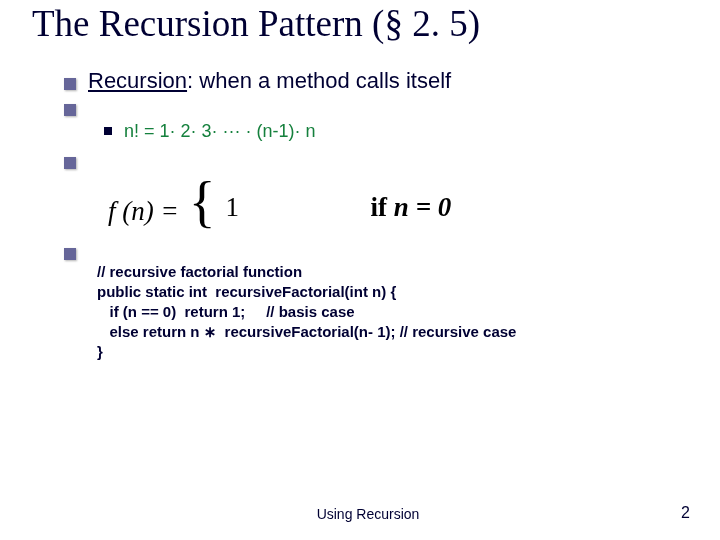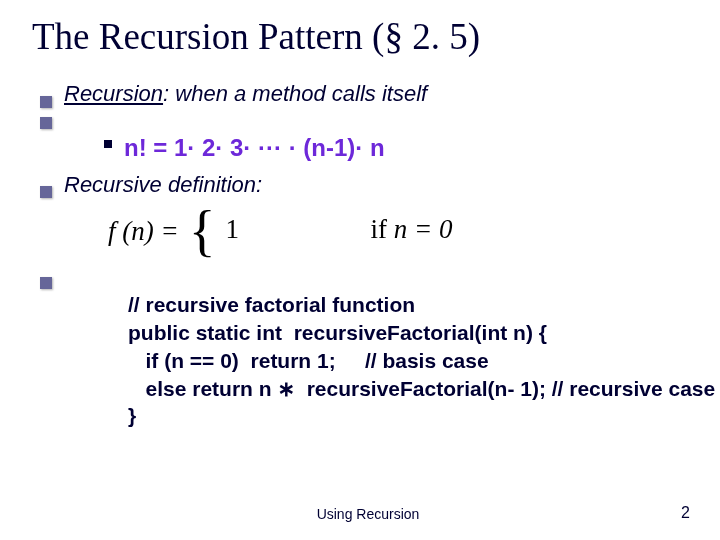--- a/index.html
+++ b/index.html
@@ -6,35 +6,35 @@
   body {
     width: 720px;
     height: 540px;
     background: #ffffff;
     font-family: Verdana, Geneva, sans-serif;
     color: #000033;
     position: relative;
     overflow: hidden;
   }
   .slide {
-    padding: 15px 30px 10px 40px;
+    padding: 2px 30px 10px 40px;
   }
   .title {
     font-family: Georgia, 'Times New Roman', serif;
     font-size: 37px;
     font-weight: normal;
     color: #000033;
     margin-bottom: 22px;
     margin-left: -8px;
   }
   .b1 {
     display: flex;
-    align-items: flex-end;
+    align-items: center;
+    margin-left: 24px;
     margin-bottom: 2px;
-    font-style: italic;
   }
   .b1 .marker {
     width: 12px;
     height: 12px;
     background: #666699;
     margin-top: 7px;
     margin-right: 12px;
     flex: 0 0 12px;
     box-shadow: 1px 1px 2px rgba(0,0,0,0.3);
   }
@@ -51,61 +51,60 @@
   }
   .b2 .marker {
     width: 8px;
     height: 8px;
     background: #000033;
     margin-top: 7px;
     margin-right: 12px;
     flex: 0 0 8px;
   }
   .b2 .txt {
-    font-size: 24px;
+    font-size: 18px;
     line-height: 1.25;
-    color: #6d28d9;
-    font-weight: bold;
+    color: #15803d;
   }
   .under { text-decoration: underline; }
   .formula-box {
     margin: 8px 0 14px 68px;
   }
   .formula {
     font-family: 'Times New Roman', Times, serif;
     font-size: 27px;
     font-style: italic;
     display: flex;
-    align-items: center;
+    align-items: flex-end;
     gap: 10px;
     color: #000;
   }
   .brace {
     font-size: 56px;
     font-style: normal;
     line-height: 0.9;
     font-family: 'Times New Roman', serif;
   }
   .cases {
     display: flex;
     flex-direction: column;
     gap: 4px;
   }
   .case-row {
     display: flex;
     align-items: baseline;
   }
   .case-val { min-width: 145px; }
-  .case-cond { min-width: 60px; }
+  .case-cond { min-width: 60px; font-weight: bold; }
   .roman { font-style: normal; }
   .code-block {
-    margin-left: 88px;
+    margin-left: 57px;
     margin-top: 2px;
     font-family: Verdana, Arial, sans-serif;
-    font-size: 21px;
+    font-size: 15px;
     font-weight: bold;
     line-height: 1.32;
     color: #000033;
     white-space: pre;
   }
   .footer-center {
     position: absolute;
     bottom: 18px;
     left: 8px;
     width: 100%;
@@ -139,21 +138,20 @@
     <div class="marker"></div>
   </div>
 
   <div class="b2">
     <div class="marker"></div>
     <div class="txt">n! = 1· 2· 3· ··· · (n-1)· n</div>
   </div>
 
   <div class="b1">
     <div class="marker"></div>
-    <div class="txt">Recursive definition:</div>
   </div>
 
   <div class="formula-box">
     <div class="formula">
       <span>f (n) =</span>
       <span class="brace">{</span>
       <div class="cases">
         <div class="case-row">
           <span class="case-val roman">1</span>
           <span class="case-cond">

